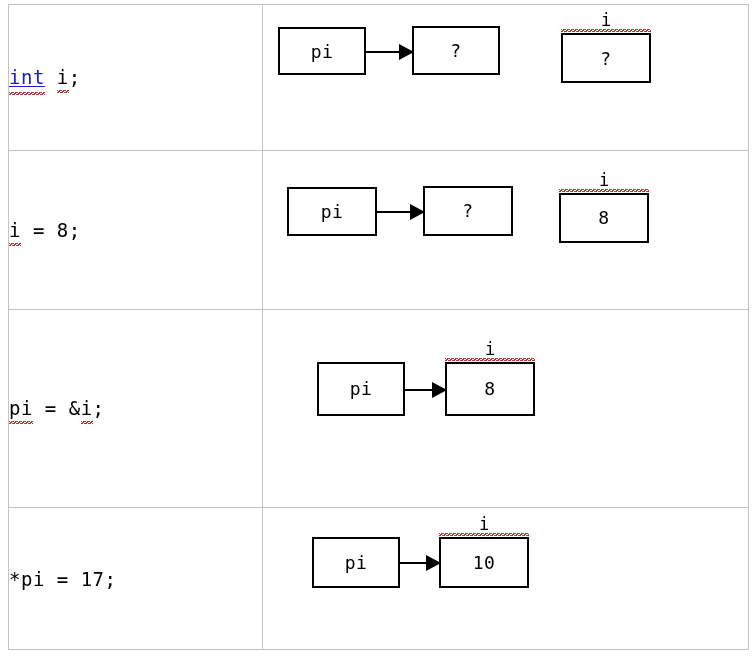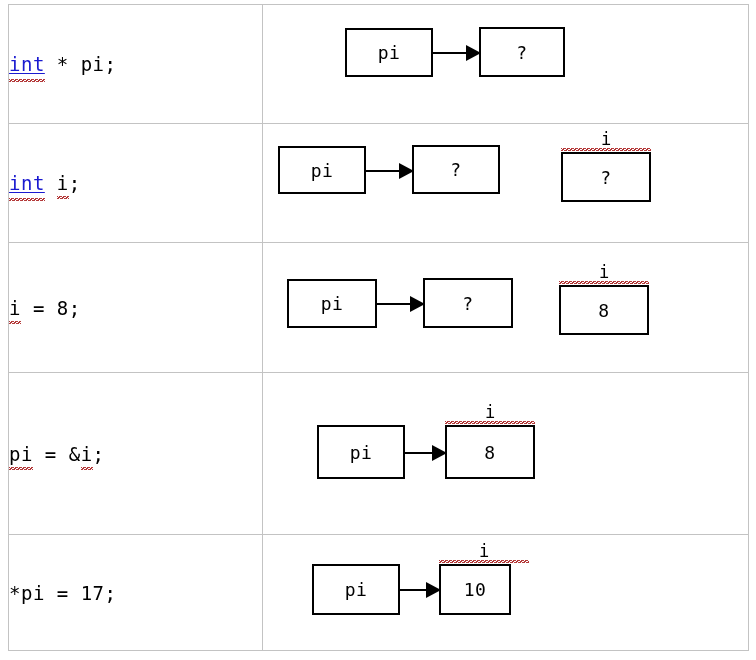--- a/index.html
+++ b/index.html
@@ -131,32 +131,20 @@
 <body>
 
 <div id="table-wrap">
   <table class="grid">
     <colgroup>
       <col class="c-code">
       <col class="c-diag">
     </colgroup>
     <tbody>
 
-      <tr style="height:119px;">
-        <td class="code-cell">
-          <div class="code-line"><span class="kw sq kwsq">int</span><span> * pi;</span></div>
-        </td>
-        <td class="diag-cell">
-          <div class="diag">
-            <div class="mbox" style="left:82px; top:23px; width:88px; height:49px;">pi</div>
-            <div class="arrow" style="left:170px; top:47px; width:47px;"></div>
-            <div class="mbox" style="left:216px; top:22px; width:86px; height:50px;">?</div>
-          </div>
-        </td>
-      </tr>
 
       <tr style="height:119px;">
         <td class="code-cell">
           <div class="code-line"><span class="kw sq kwsq">int</span> <span class="sq">i</span>;</div>
         </td>
         <td class="diag-cell">
           <div class="diag">
             <div class="mbox" style="left:15px; top:22px; width:88px; height:48px;">pi</div>
             <div class="arrow" style="left:103px; top:46px; width:47px;"></div>
             <div class="mbox" style="left:149px; top:21px; width:88px; height:49px;">?</div>
@@ -201,20 +189,20 @@
       <tr style="height:116px;">
         <td class="code-cell">
           <div class="code-line">*pi = 17;</div>
         </td>
         <td class="diag-cell">
           <div class="diag">
             <div class="mbox" style="left:49px; top:29px; width:88px; height:51px;">pi</div>
             <div class="arrow" style="left:137px; top:54px; width:40px;"></div>
 
             <div class="vlabel sq" style="left:176px; top:7px; width:90px;">i</div>
-            <div class="mbox" style="left:176px; top:29px; width:72px; height:51px;">10</div>
+            <div class="mbox" style="left:176px; top:29px; width:90px; height:51px;">10</div>
           </div>
         </td>
       </tr>
 
     </tbody>
   </table>
 </div>
 
 </body></html>

